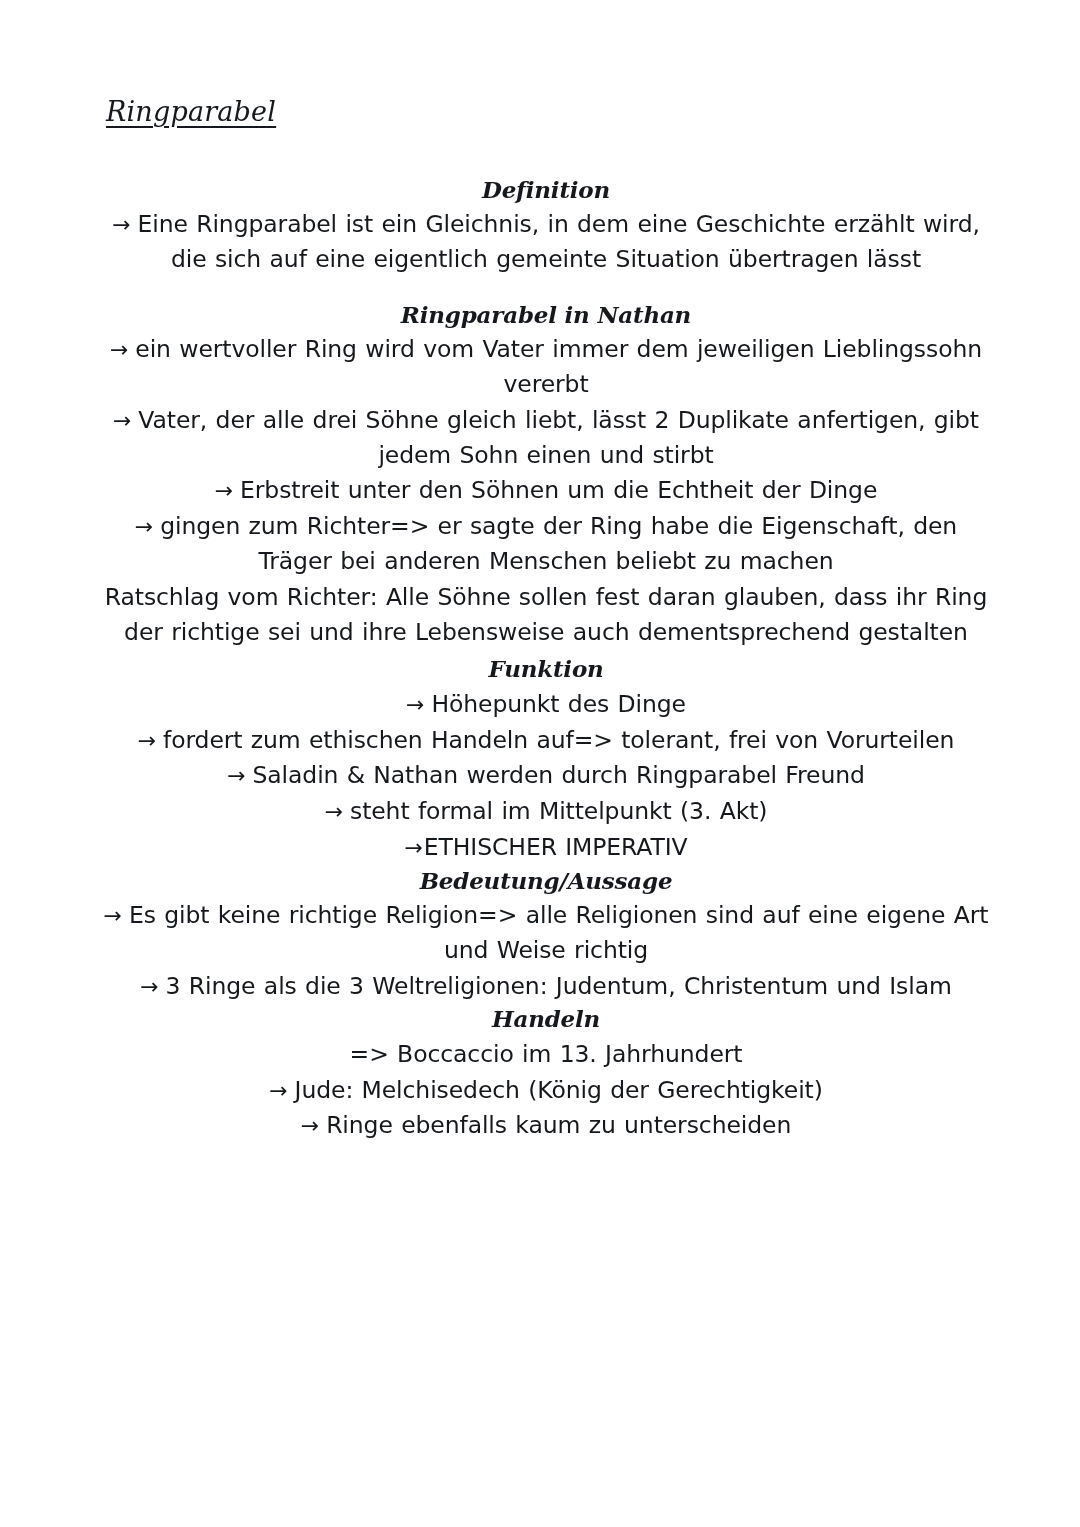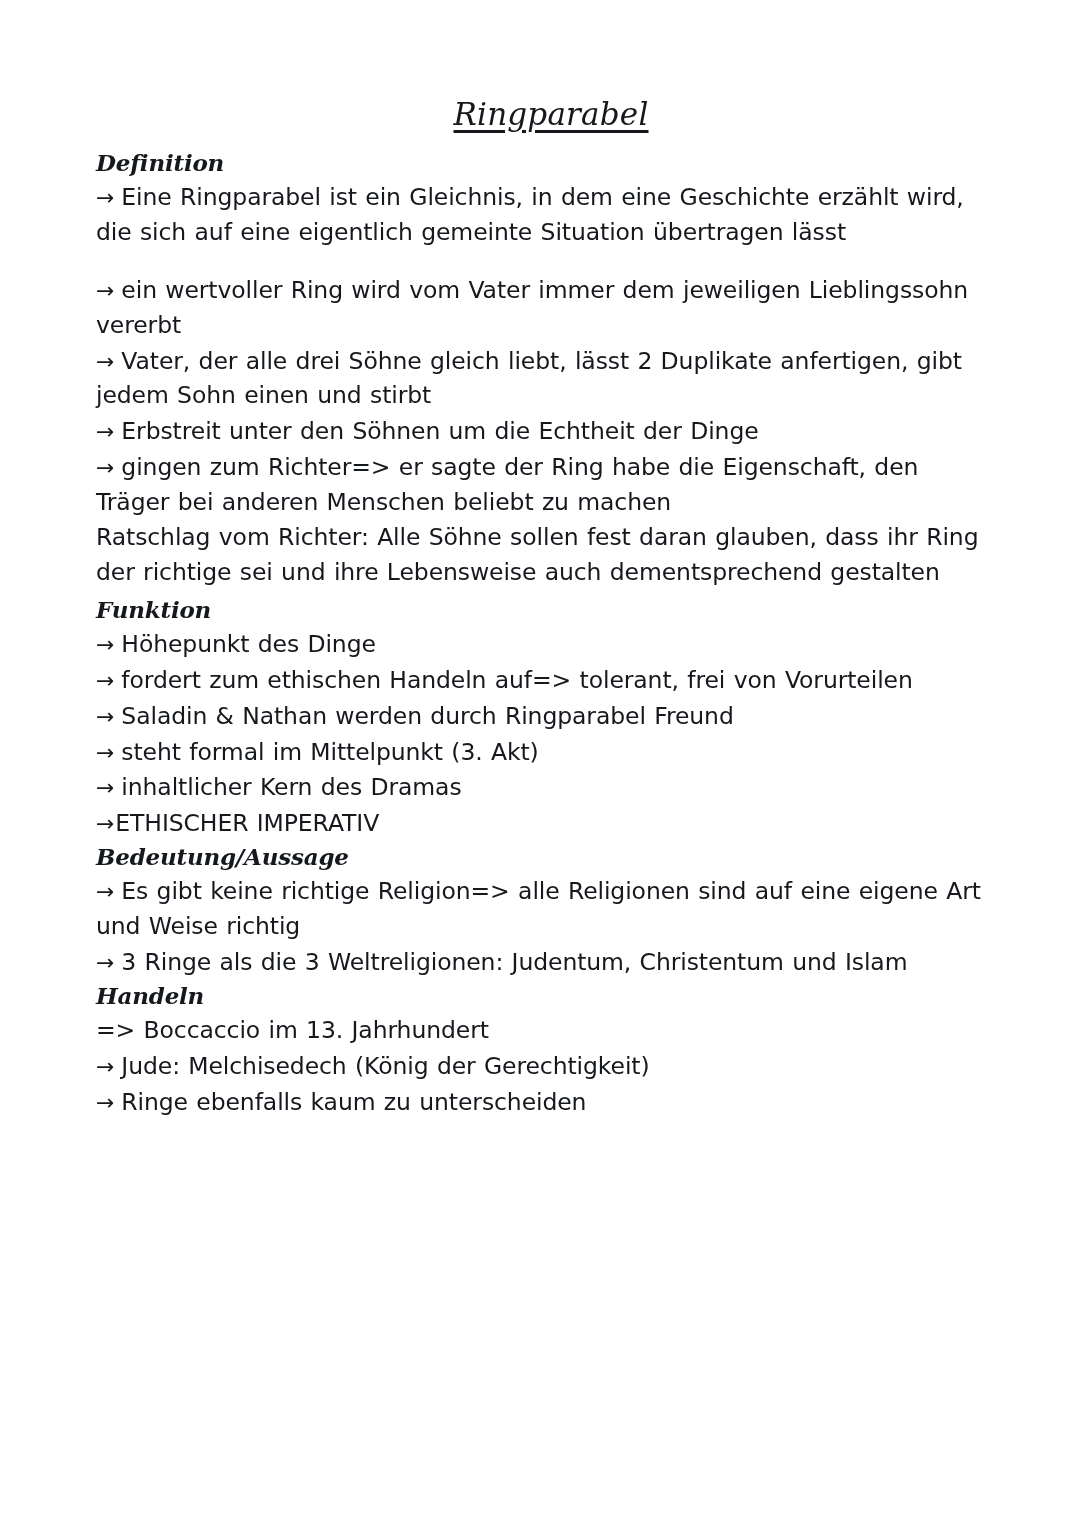--- a/index.html
+++ b/index.html
@@ -18,33 +18,34 @@
     padding: 0;
     overflow: hidden;
   }
   .content {
     position: absolute;
     left: 96px;
     top: 96px;
     width: 900px;
   }
   .doc-title {
-    text-align: center;
+    text-align: left;
     font-family: "DejaVu Serif", serif;
     font-style: italic;
-    font-size: 31px;
+    font-size: 27px;
     font-weight: 400;
     letter-spacing: 0.2px;
     text-decoration: underline;
     text-underline-offset: 5px;
-    margin: 0 0 16px 0;
+    margin: 0 0 48px 0;
     padding-left: 10px;
   }
   .section {
     margin: 0;
+    text-align: center;
   }
   .section-heading {
     font-size: 23px;
     font-weight: bold;
     font-style: italic;
     font-family: "DejaVu Serif", serif;
     letter-spacing: -0.2px;
     margin: 0 0 3px 0;
     line-height: 1.28;
   }
@@ -71,34 +72,34 @@
 <div class="page">
   <div class="content">
     <h1 class="doc-title">Ringparabel</h1>
     <div id="sections">
         <div class="section">
           <div class="section-heading">Definition</div>
           <p class="line"><span class="arrow">→</span><span>Eine Ringparabel ist ein Gleichnis, in dem eine Geschichte erzählt wird, die sich auf eine eigentlich gemeinte Situation übertragen lässt</span></p>
         </div>
         <div class="gap-sm"></div>
         <div class="section">
+          <div class="section-heading">Ringparabel in Nathan</div>
           <p class="line"><span class="arrow">→</span><span>ein wertvoller Ring wird vom Vater immer dem jeweiligen Lieblingssohn vererbt</span></p>
           <p class="line"><span class="arrow">→</span><span>Vater, der alle drei Söhne gleich liebt, lässt 2 Duplikate anfertigen, gibt jedem Sohn einen und stirbt</span></p>
           <p class="line"><span class="arrow">→</span><span>Erbstreit unter den Söhnen um die Echtheit der Dinge</span></p>
           <p class="line"><span class="arrow">→</span><span>gingen zum Richter=&gt; er sagte der Ring habe die Eigenschaft, den Träger bei anderen Menschen beliebt zu machen</span></p>
           <p class="line noarrow"><span>Ratschlag vom Richter: Alle Söhne sollen fest daran glauben, dass ihr Ring der richtige sei und ihre Lebensweise auch dementsprechend gestalten</span></p>
         </div>
         <div class="gap-xs"></div>
         <div class="section">
           <div class="section-heading">Funktion</div>
           <p class="line"><span class="arrow">→</span><span>Höhepunkt des Dinge</span></p>
           <p class="line"><span class="arrow">→</span><span>fordert zum ethischen Handeln auf=&gt; tolerant, frei von Vorurteilen</span></p>
           <p class="line"><span class="arrow">→</span><span>Saladin &amp; Nathan werden durch Ringparabel Freund</span></p>
           <p class="line"><span class="arrow">→</span><span>steht formal im Mittelpunkt (3. Akt)</span></p>
-          <p class="line"><span class="arrow">→</span><span>inhaltlicher Kern des Dramas</span></p>
           <p class="line tight-arrow"><span class="arrow">→</span><span>ETHISCHER IMPERATIV</span></p>
         </div>
         <div class="section">
           <div class="section-heading">Bedeutung/Aussage</div>
           <p class="line"><span class="arrow">→</span><span>Es gibt keine richtige Religion=&gt; alle Religionen sind auf eine eigene Art und Weise richtig</span></p>
           <p class="line"><span class="arrow">→</span><span>3 Ringe als die 3 Weltreligionen: Judentum, Christentum und Islam</span></p>
         </div>
         <div class="section">
           <div class="section-heading">Handeln</div>
           <p class="line noarrow"><span>=&gt; Boccaccio im 13. Jahrhundert</span></p>

